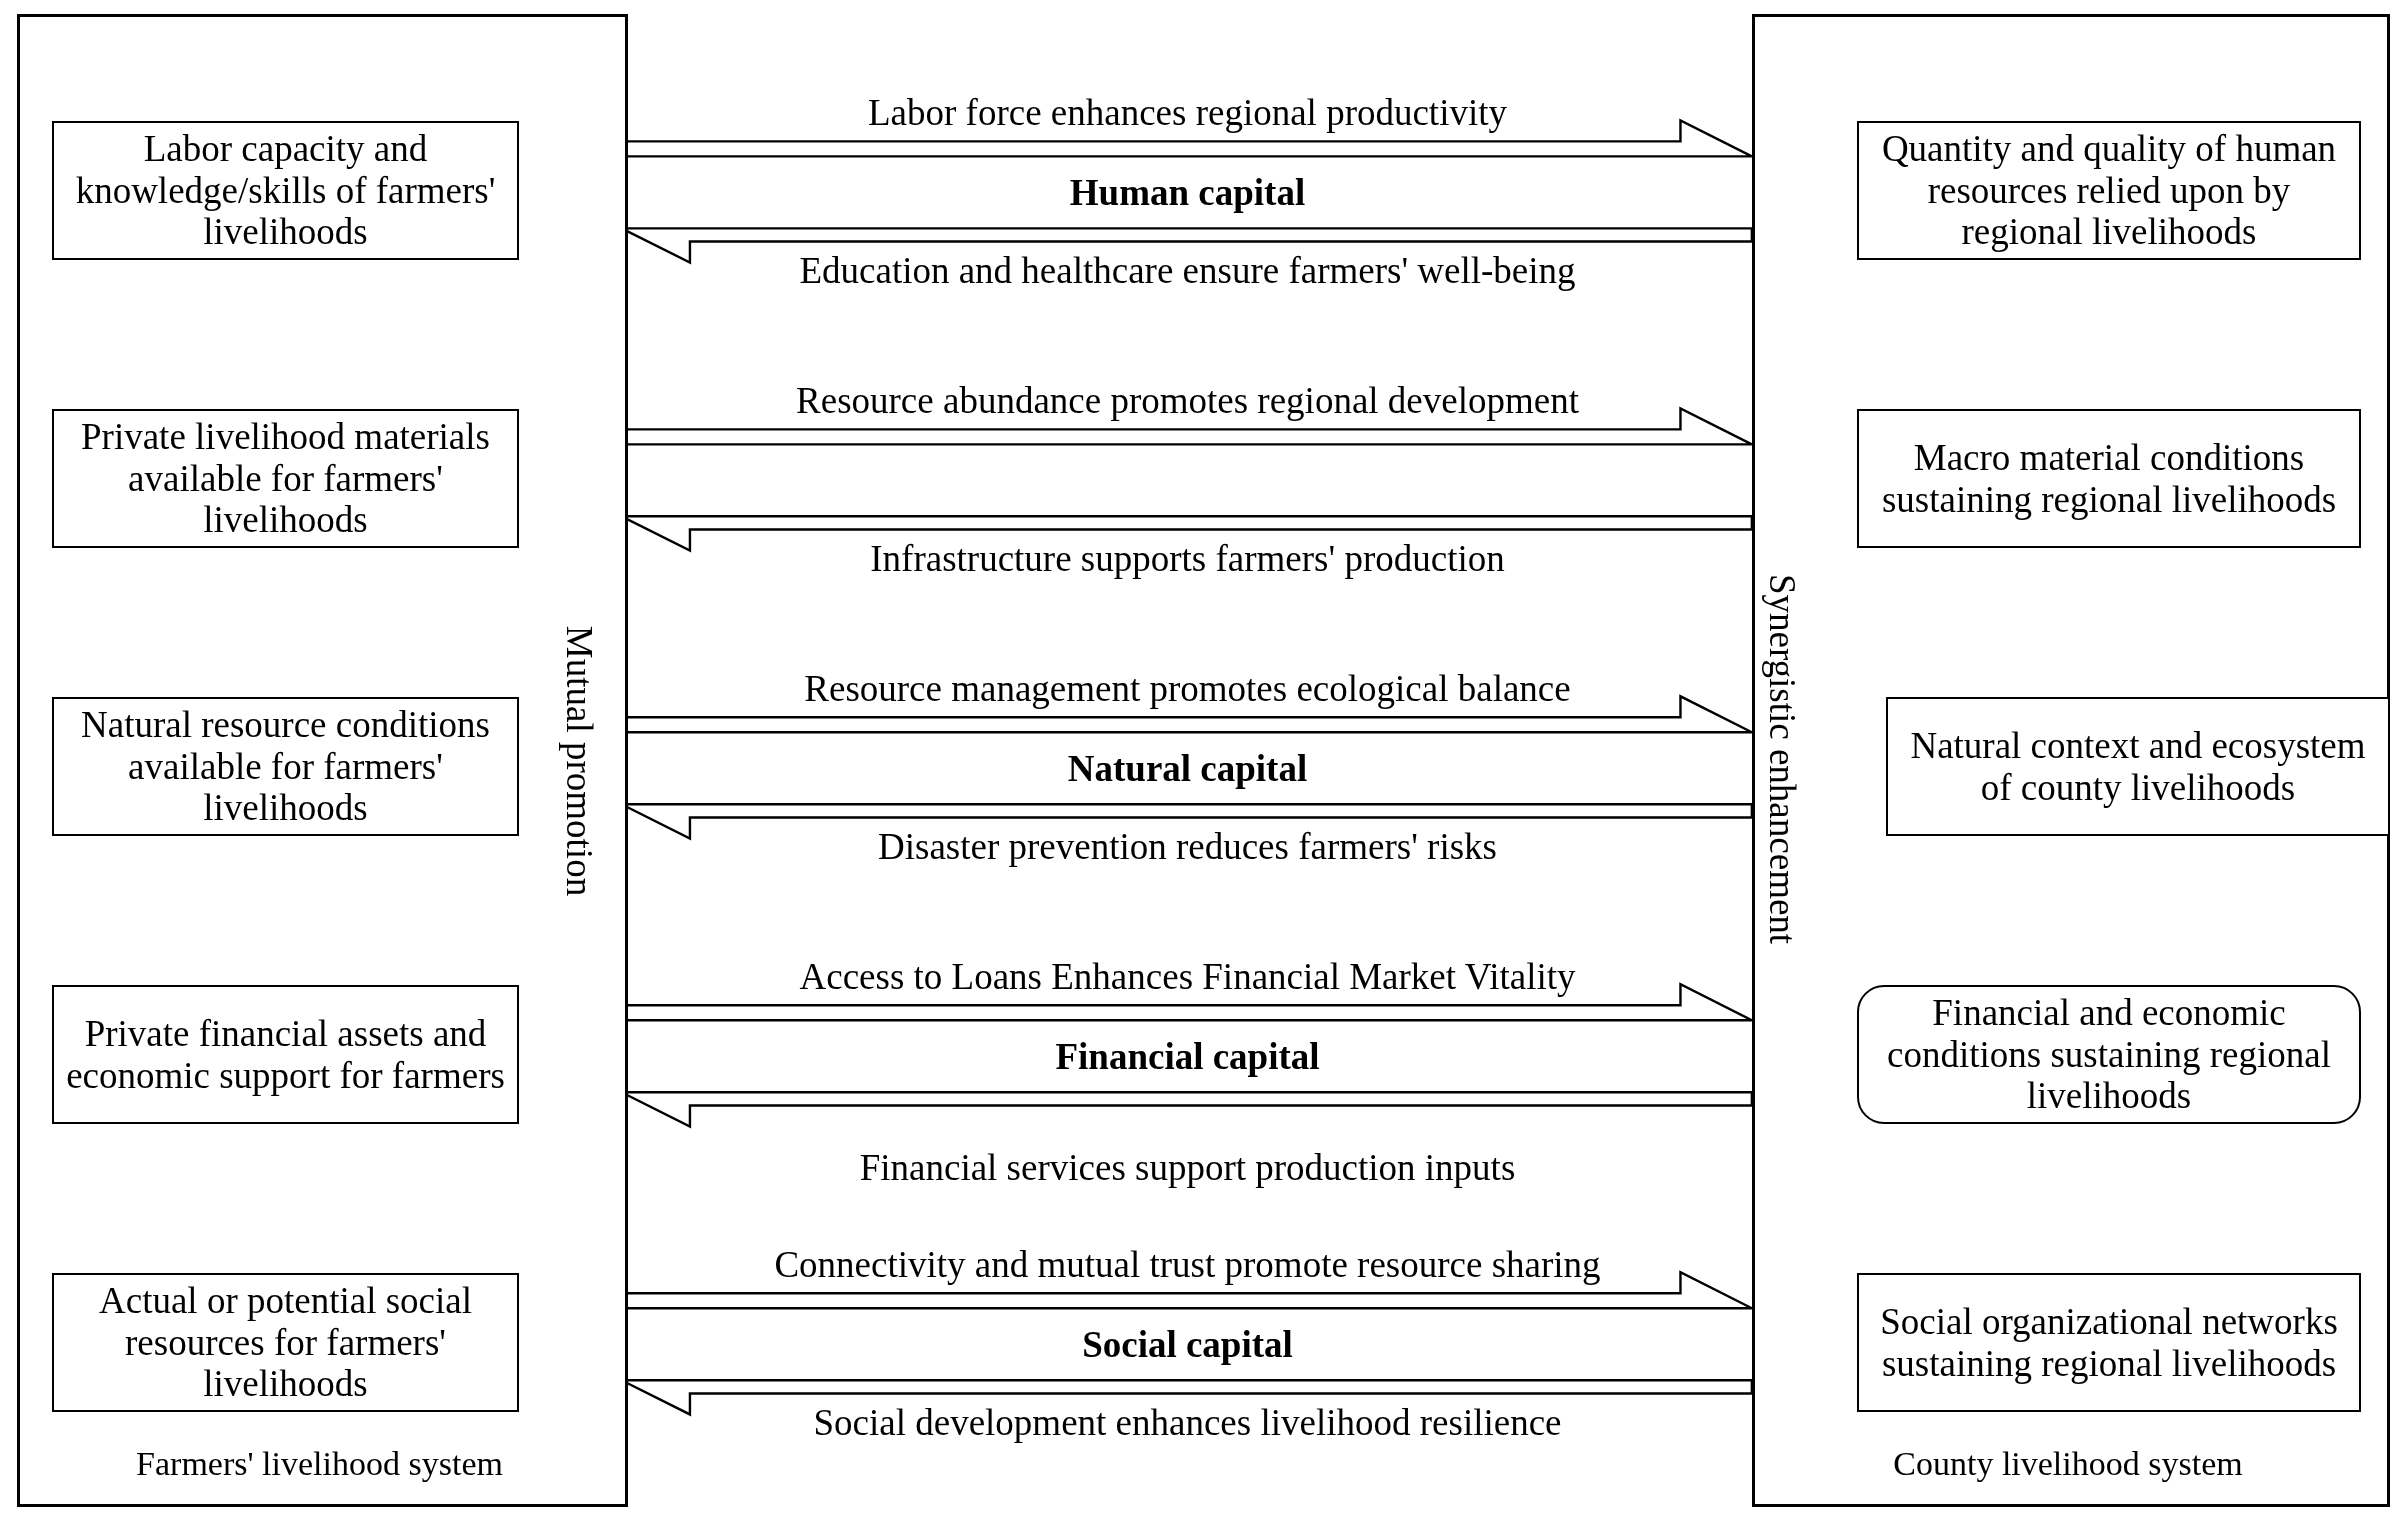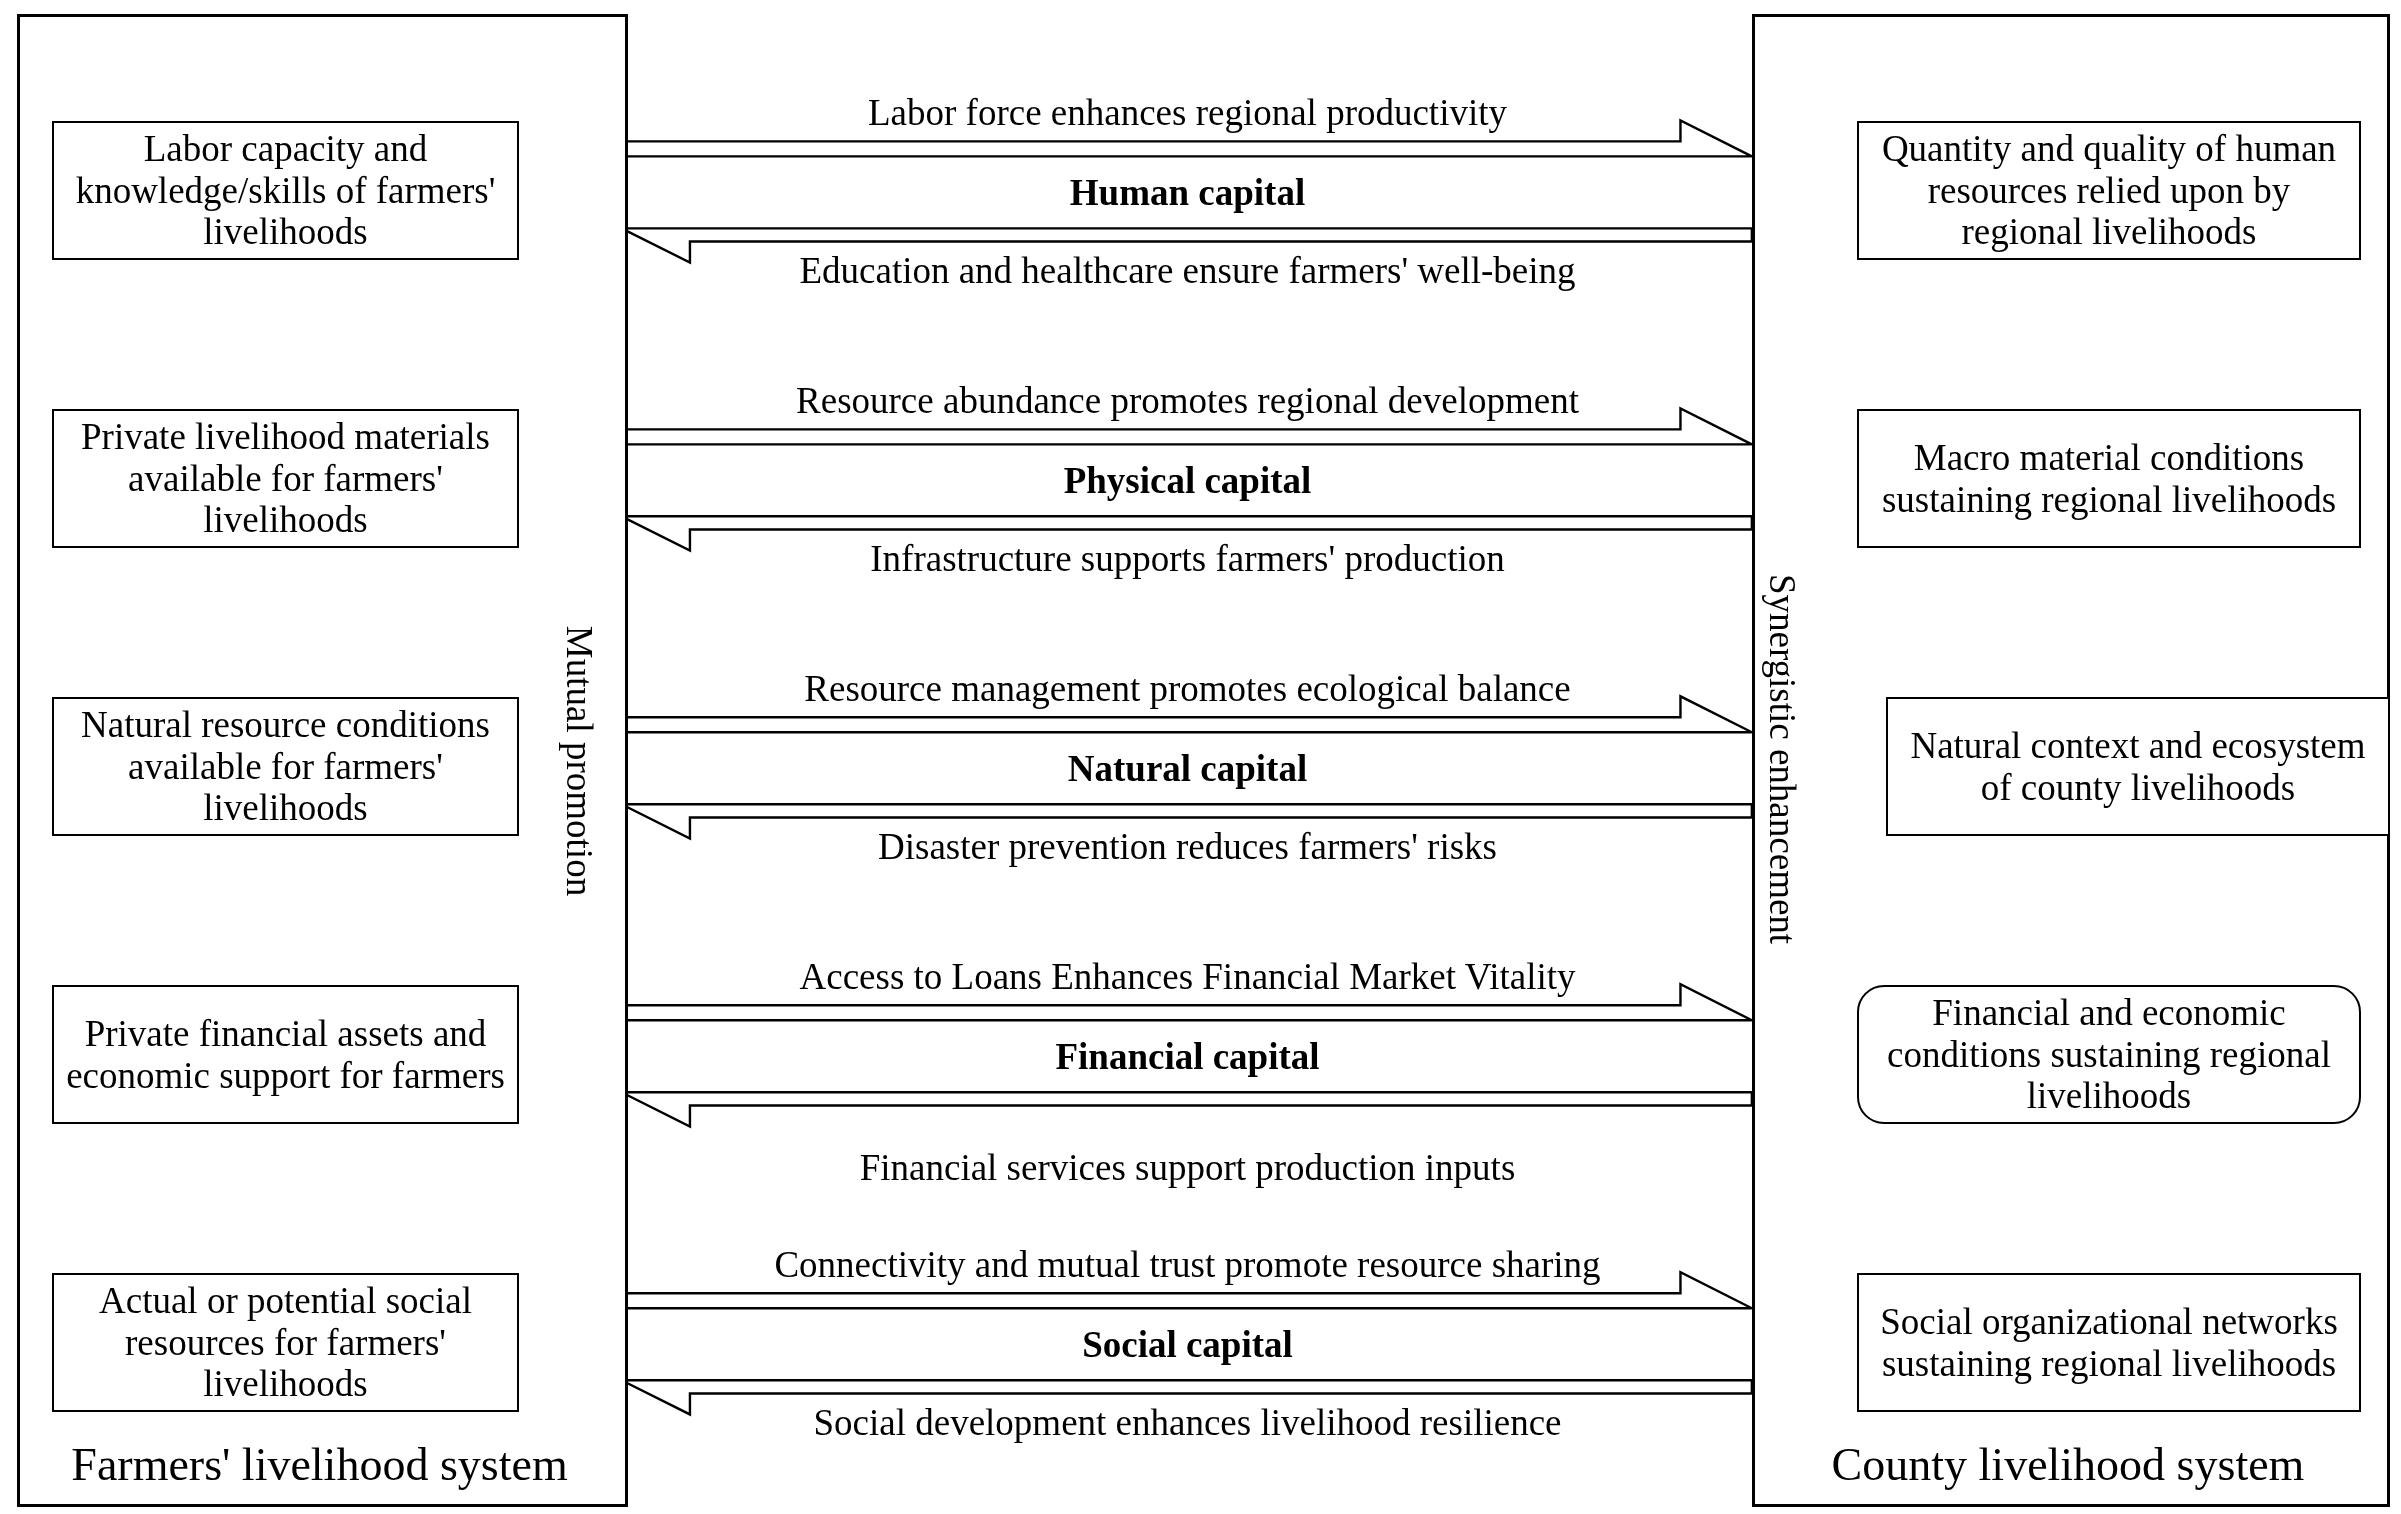--- a/index.html
+++ b/index.html
@@ -8,21 +8,21 @@
   .stage{position:absolute;left:0;top:0;width:2401px;height:1279px;}
   .bigbox{position:absolute;border:3px solid #000;background:#fff;}
   .innerbox{position:absolute;border:2.4px solid #000;background:#fff;
             display:flex;align-items:center;justify-content:center;
             text-align:center;font-size:37px;line-height:1.12;padding:4.8px 8.4px;box-sizing:border-box;}
   .flowlabel{position:absolute;left:622px;width:1131px;height:48px;
              display:flex;align-items:center;justify-content:center;
              font-size:37px;text-align:center;white-space:nowrap;}
   .capital{font-weight:bold;}
   .systitle{position:absolute;height:54px;display:flex;align-items:center;justify-content:center;
-            font-size:46px;text-align:center;}
+            font-size:34px;text-align:center;}
   .vlabel{position:absolute;height:42px;display:flex;align-items:center;justify-content:center;
           font-size:37px;white-space:nowrap;transform:rotate(90deg);}
   svg.arrows{position:absolute;left:0;top:0;width:2401px;height:1515px;}
   svg.arrows polygon{fill:#ffffff;stroke:#000000;stroke-width:4;stroke-linejoin:miter;}
 </style>
 </head>
 <body>
 
 <div class="stage">
 
@@ -60,21 +60,20 @@
   <div class="innerbox" style="left:1857px;top:409px;width:504px;height:139px;">Macro material conditions sustaining regional livelihoods</div>
   <div class="innerbox" style="left:1857px;top:697px;width:504px;height:139px;margin-left:29px;">Natural context and ecosystem of county livelihoods</div>
   <div class="innerbox" style="left:1857px;top:985px;width:504px;height:139px;border-radius:27px;">Financial and economic conditions sustaining regional livelihoods</div>
   <div class="innerbox" style="left:1857px;top:1273px;width:504px;height:139px;">Social organizational networks sustaining regional livelihoods</div>
 
   <div class="flowlabel" style="top:88px;">Labor force enhances regional productivity</div>
   <div class="flowlabel capital" style="top:168px;">Human capital</div>
   <div class="flowlabel" style="top:246px;">Education and healthcare ensure farmers' well-being</div>
 
   <div class="flowlabel" style="top:376px;">Resource abundance promotes regional development</div>
-  <div class="flowlabel capital" style="top:456px;">Physical capital</div>
   <div class="flowlabel" style="top:534px;">Infrastructure supports farmers' production</div>
 
   <div class="flowlabel" style="top:664px;">Resource management promotes ecological balance</div>
   <div class="flowlabel capital" style="top:744px;">Natural capital</div>
   <div class="flowlabel" style="top:822px;">Disaster prevention reduces farmers' risks</div>
 
   <div class="flowlabel" style="top:952px;">Access to Loans Enhances Financial Market Vitality</div>
   <div class="flowlabel capital" style="top:1032px;">Financial capital</div>
   <div class="flowlabel" style="top:1110px;margin-top:33px;">Financial services support production inputs</div>
 

